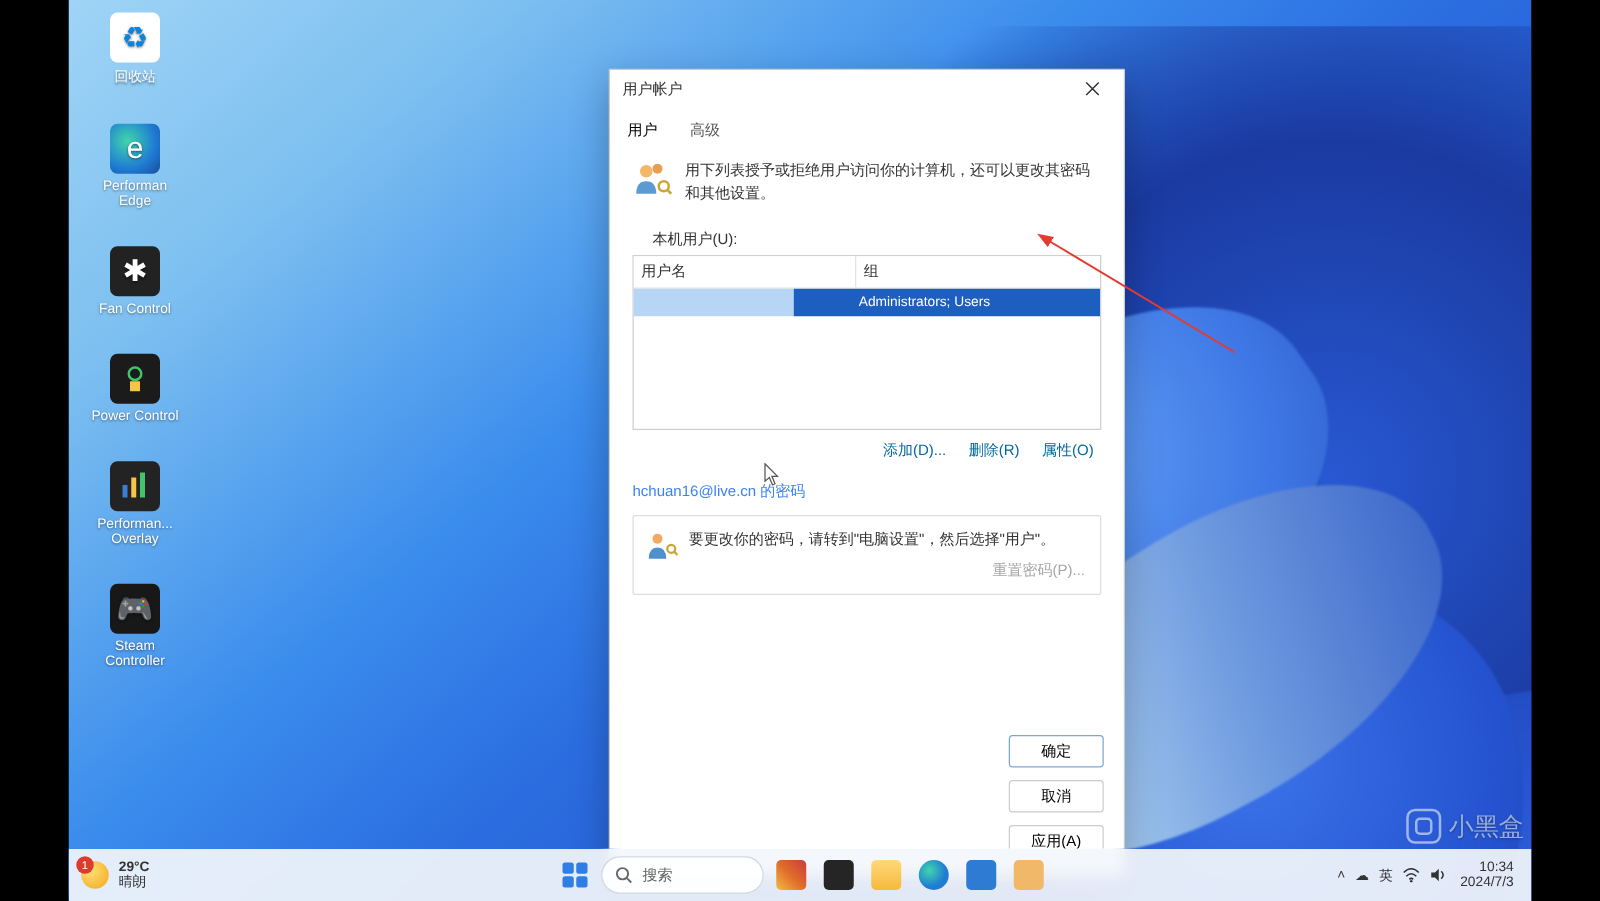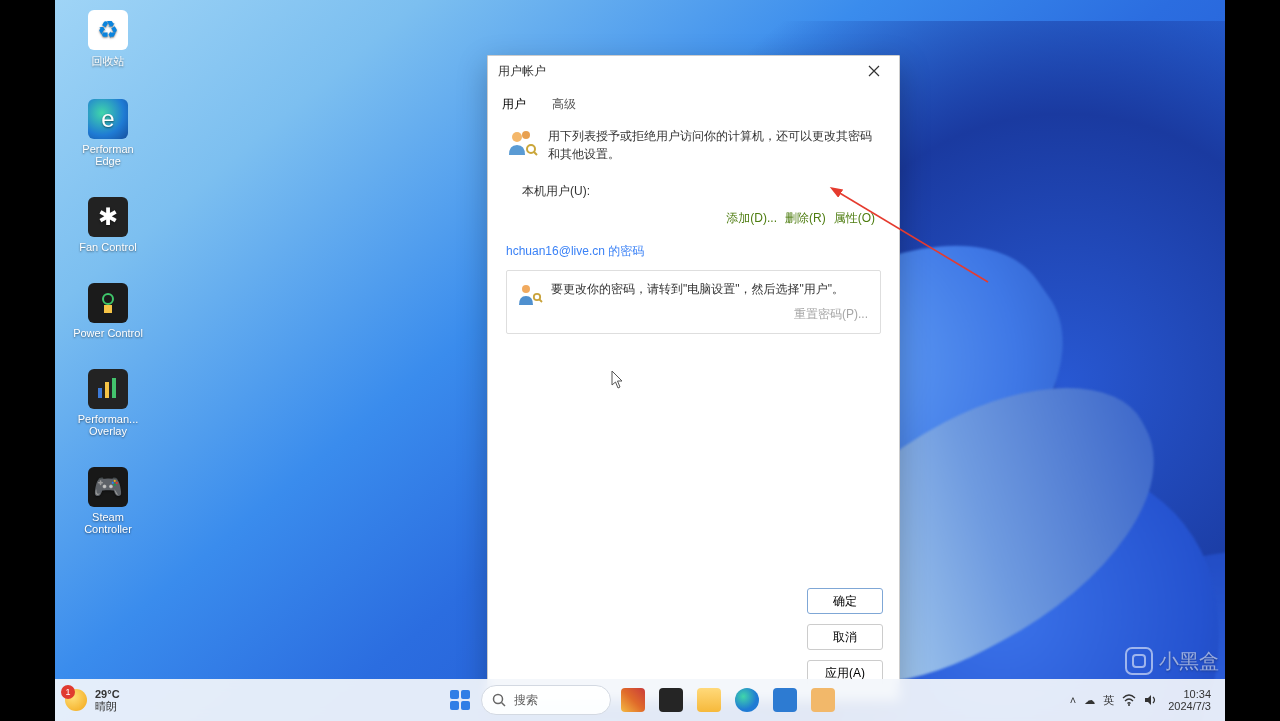--- a/index.html
+++ b/index.html
@@ -37,21 +37,21 @@
 .hl input{width:13px;height:13px;}
 .field-lbl{padding:12px 18px 2px 34px;}
 .users{margin:2px 18px 0 18px;border:1px solid #cfcfcf;height:140px;}
 .uhead{display:flex;font-size:12px;background:#fff;border-bottom:1px solid #e3e3e3;}
 .uhead div{padding:4px 6px;}
 .uhead .c1{width:178px;border-right:1px solid #e3e3e3;}
 .uhead .c2{flex:1;}
 .urow{display:flex;height:22px;}
 .urow .c1{width:128px;background:#b7d6f6;}
 .urow .c2{flex:1;background:#1d5fbf;color:#fff;font-size:11px;display:flex;align-items:center;padding-left:52px;}
-.btnrow{display:flex;justify-content:flex-end;gap:8px;padding:8px 24px 0 0;color:#4d7c0f;font-size:12px;}
+.btnrow{display:flex;justify-content:flex-end;gap:18px;padding:8px 24px 0 0;color:#0369a1;font-size:12px;}
 .btnrow span{cursor:default;}
 .pwsec{margin:16px 18px 0 18px;}
 .pwtitle{font-size:12px;color:#3b82f6;margin-bottom:10px;}
 .pwbox{border:1px solid #dedede;border-radius:2px;padding:10px 10px 26px 10px;position:relative;}
 .pwbox .row{display:flex;gap:8px;align-items:flex-start;}
 .pwbox .ico{width:26px;height:26px;flex:none;}
 .pwbox .reset{position:absolute;right:12px;bottom:10px;color:#a6a6a6;}
 .dlg-btns{position:absolute;bottom:14px;right:16px;display:flex;gap:10px;flex-direction:column;}
 .dlg-btns button{width:76px;height:26px;background:#fff;border:1px solid #ccc;border-radius:3px;font-size:12px;cursor:pointer;}
 .dlg-btns button:first-child{border-color:#7fa7d6;}
@@ -145,20 +145,30 @@
       <svg class="ico" viewBox="0 0 32 32">
           <circle cx="11" cy="10" r="5" fill="#f4b76a"></circle>
           <path d="M3 28 Q3 18 11 18 Q19 18 19 28 Z" fill="#5a9bd4"></path>
           <circle cx="20" cy="8" r="4" fill="#e8a050"></circle>
           <circle cx="25" cy="22" r="4" fill="none" stroke="#caa63a" stroke-width="2"></circle>
           <path d="M28 25 L31 28" stroke="#caa63a" stroke-width="2"></path>
         </svg>
       <div style="font-size:12px;line-height:18px;">用下列表授予或拒绝用户访问你的计算机，还可以更改其密码和其他设置。</div>
     </div>
     <div class="field-lbl">本机用户(U):</div>
+    <div class="users">
+      <div class="uhead">
+        <div class="c1">用户名</div>
+        <div class="c2">组</div>
+      </div>
+      <div class="urow">
+        <div class="c1"></div>
+        <div class="c2">Administrators; Users</div>
+      </div>
+    </div>
     <div class="btnrow">
       <span>添加(D)...</span>
       <span>删除(R)</span>
       <span>属性(O)</span>
     </div>
     <div class="pwsec">
       <div class="pwtitle">hchuan16@live.cn 的密码</div>
       <div class="pwbox">
         <div class="row">
           <svg class="ico" viewBox="0 0 26 26">

